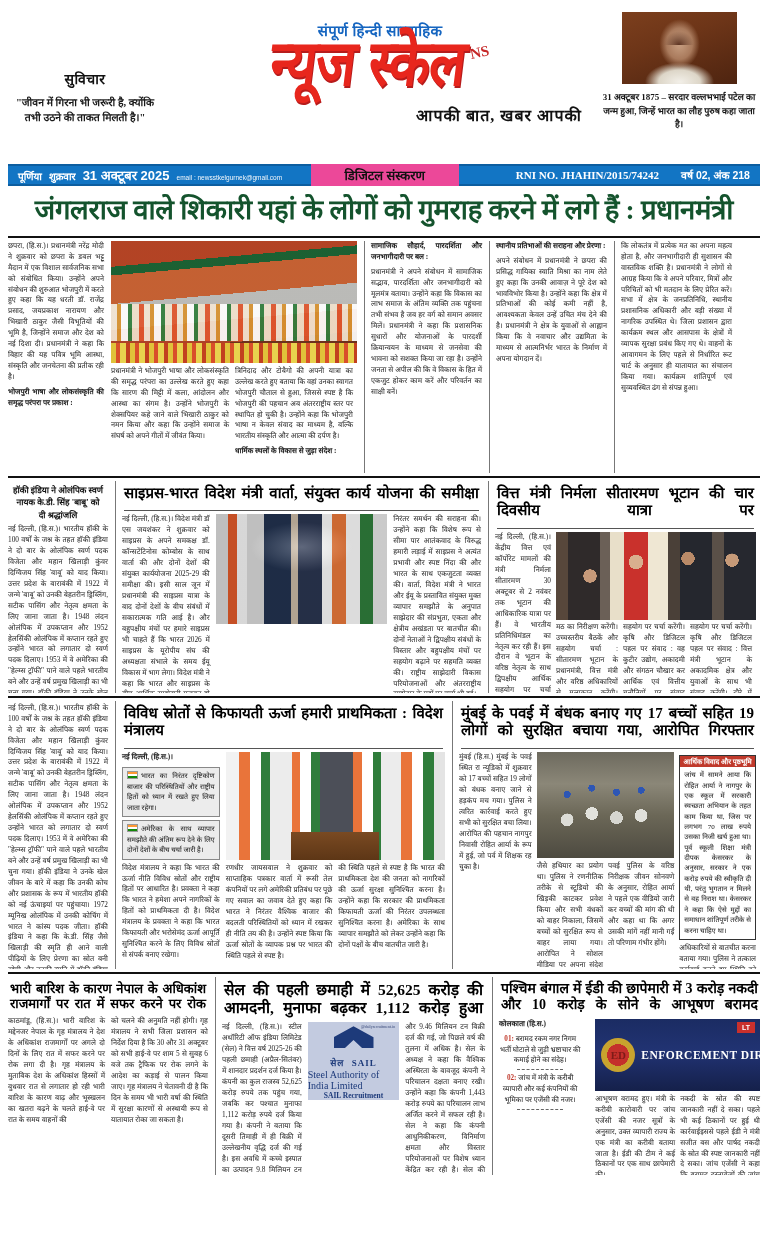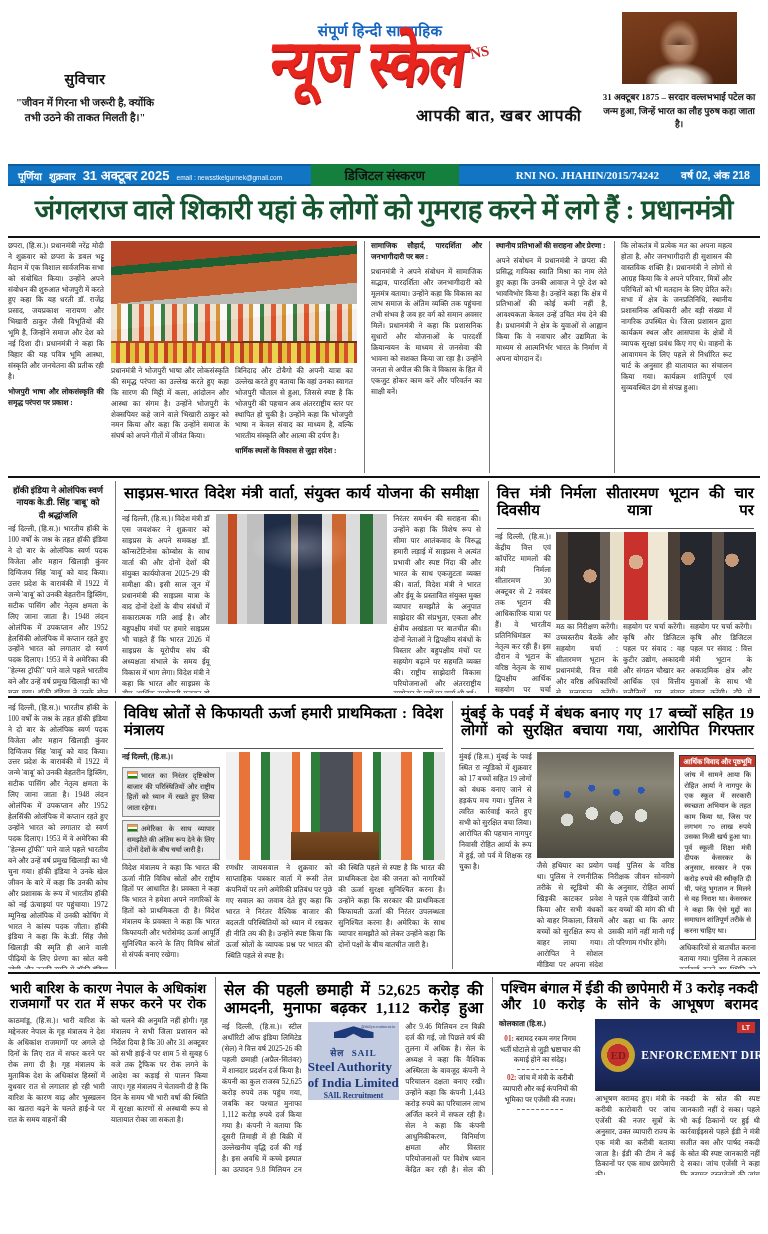--- a/index.html
+++ b/index.html
@@ -82,21 +82,21 @@
     background: #1275c4; color: #fff; margin: 4px 2px 0 2px;
     border-top: 2px solid #0d5ea0; border-bottom: 2px solid #0d5ea0;
   }
   .is-seg { font-size: 9.5px; font-weight: bold; white-space: nowrap;
             font-family: "Liberation Sans", sans-serif; }
   .is-left { display: flex; align-items: baseline; gap: 7px; padding-left: 10px; }
   .is-place { font-size: 10px; }
   .is-date { font-size: 13px; }
   .is-mail { font-size: 6.5px; font-weight: normal; opacity: .95; }
   .is-mid {
-    background: #15803d; color: #111; height: 22px; width: 148px;
+    background: #ec4899; color: #111; height: 22px; width: 148px;
     display: flex; align-items: center; justify-content: center;
     font-size: 13px; font-weight: bold; margin: 0 auto;
   }
   .is-right { display: flex; align-items: center; gap: 22px; padding-right: 10px; margin-left: auto; }
   .is-rni { font-size: 11px; font-weight: bold; font-family: "Liberation Serif", serif; }
   .is-vol { font-size: 10.5px; font-weight: bold; }
 
   
   .lead-head {
     text-align: center; font-size: 27.5px; font-weight: bold;
@@ -214,21 +214,21 @@
     background: #c3cbe0; display: flex; flex-direction: column;
     align-items: center; justify-content: center; position: relative;
   }
   .sail-url { position:absolute; top:2px; right:4px; font-size:4px; color:#3a4a7a; }
   .sail-diamond {
     width: 40px; height: 30px; margin-top: 4px;
     background: #1d3a7a;
     clip-path: polygon(50% 0%, 100% 50%, 100% 100%, 72% 100%, 50% 62%, 28% 100%, 0 100%, 0 50%);
   }
   .sail-word { font-size: 9px; font-weight: bold; color: #1d3a7a; letter-spacing: 1px; margin-top: 8px; }
-  .sail-sub { font-size: 13px; font-weight: bold; color: #1d3a7a; }
+  .sail-sub { font-size: 10px; font-weight: normal; color: #1d3a7a; }
   .sail-sub2 { font-size: 7.5px; font-weight: bold; color: #1d3a7a; }
   .ph-ed {
     background: linear-gradient(180deg, #1b2c63 0%, #213373 45%, #15204a 100%);
     position: relative; display:flex; align-items:center;
   }
   .ed-emblem {
     width: 34px; height: 34px; border-radius: 50%;
     background: radial-gradient(circle, #c4302b 0 45%, #c8a32e 46% 100%);
     margin-left: 6px; flex: 0 0 auto; position: relative;
   }

